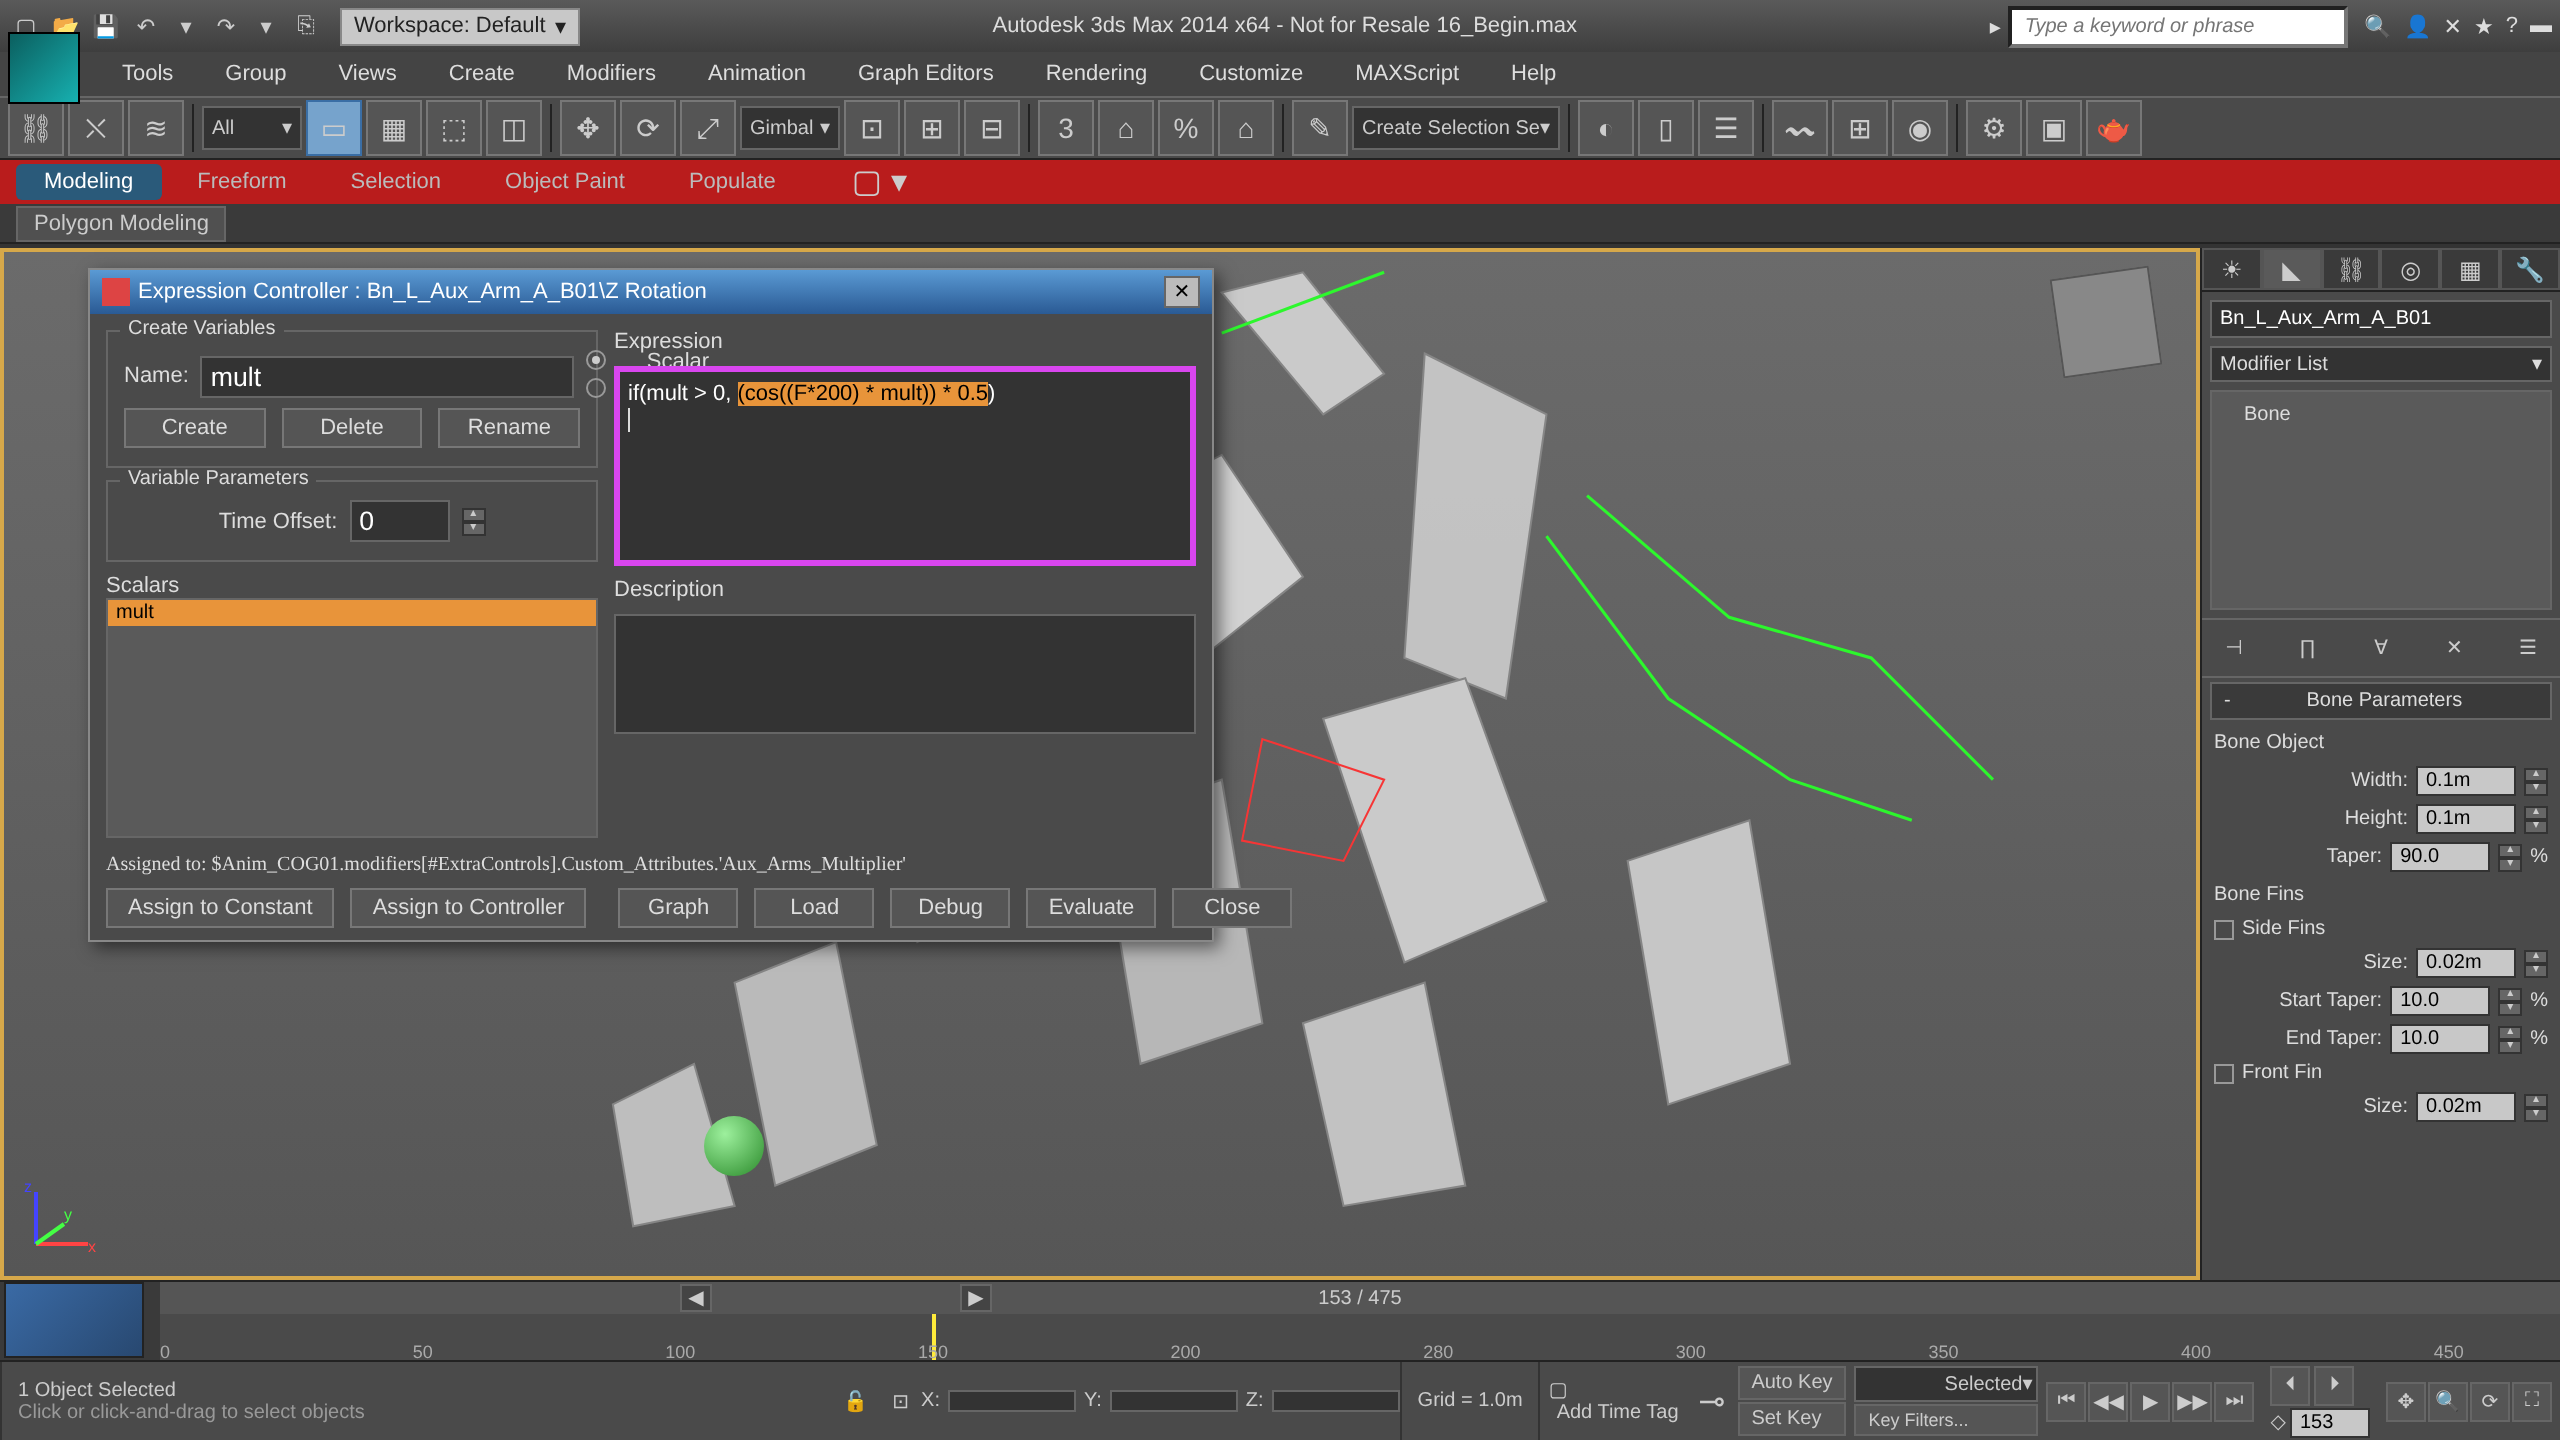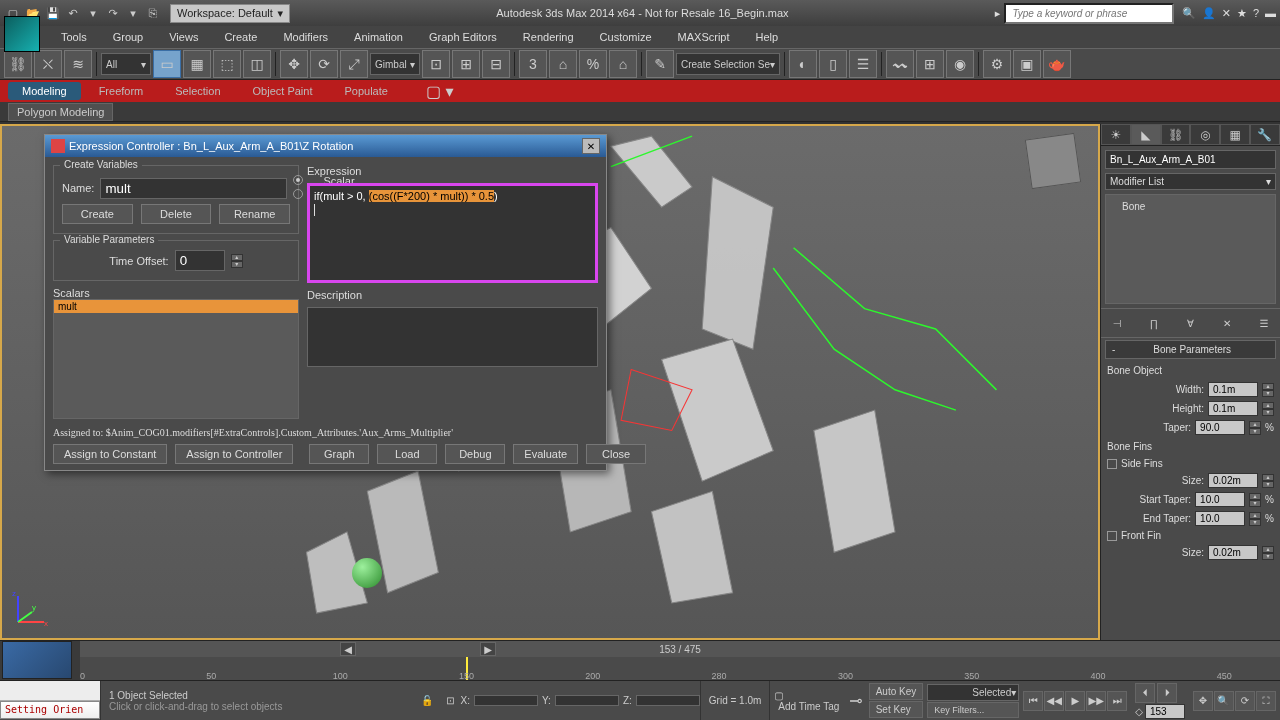--- a/index.html
+++ b/index.html
@@ -371,24 +371,20 @@
       <div class="time-tick" style="left: 42.1053%;">200</div>
       <div class="time-tick" style="left: 52.6316%;">280</div>
       <div class="time-tick" style="left: 63.1579%;">300</div>
       <div class="time-tick" style="left: 73.6842%;">350</div>
       <div class="time-tick" style="left: 84.2105%;">400</div>
       <div class="time-tick" style="left: 94.7368%;">450</div>
     </div>
 </div>
 
 <div class="statusbar">
-  <div class="st-left">
-    <div style="height:20px; background:#ededed; border-bottom:1px solid #aaa;"></div>
-    <div class="st-script">Setting Orien</div>
-  </div>
   <div class="st-cell" style="flex:1;">
     <div>1 Object Selected</div>
     <div style="color:#999;">Click or click-and-drag to select objects</div>
   </div>
   <span style="margin:0 6px;">🔓</span>
   <span style="margin:0 6px;">⊡</span>
   <div class="st-coords">
     <span>X:</span>
       <div class="st-coord"></div>
     <span>Y:</span>

